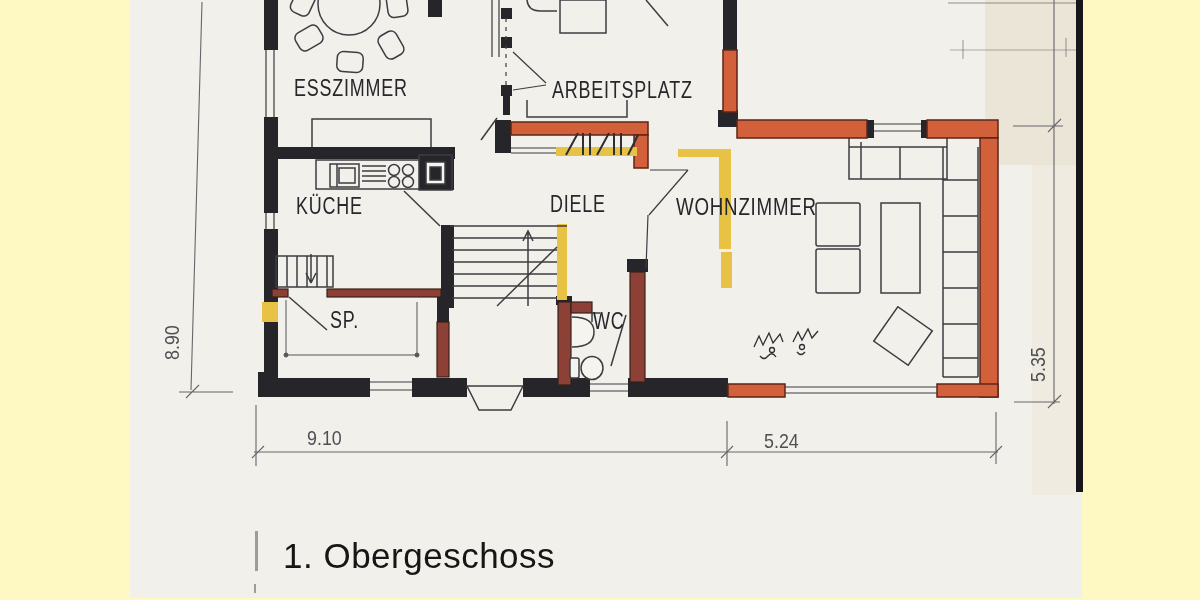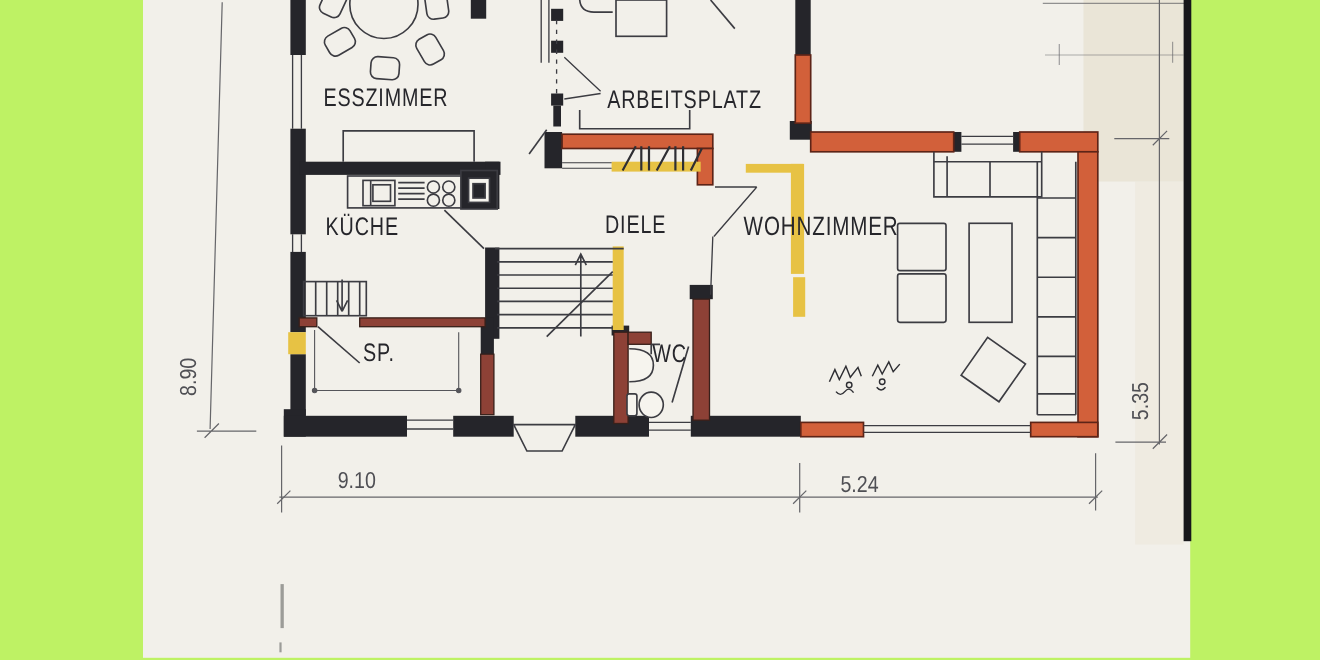--- a/index.html
+++ b/index.html
@@ -1,16 +1,16 @@
 <!DOCTYPE html>
 <html><head>
 <meta charset="utf-8">
 <style>
   html,body{margin:0;padding:0;background:#ffffff;}
-  .stage{position:relative;width:1200px;height:600px;background:#bef264;overflow:hidden;
+  .stage{position:relative;width:1200px;height:600px;background:#fef9c3;overflow:hidden;
          font-family:"Liberation Sans", sans-serif;}
   .paper{position:absolute;left:130px;top:0;width:952px;height:598px;background:#f2f0ea;}
   .patch-tr{position:absolute;left:985px;top:0;width:91px;height:165px;background:#e9e3d4;opacity:.85;}
   .patch-r{position:absolute;left:1032px;top:165px;width:44px;height:330px;background:#ece7db;opacity:.6;}
   .edge-bar{position:absolute;left:1076px;top:0;width:7px;height:492px;background:#17171b;}
   svg.plan{position:absolute;left:0;top:0;}
   .lbl{position:absolute;color:#26262b;font-weight:400;letter-spacing:1px;white-space:nowrap;
        transform:scaleX(0.78);transform-origin:0 0;font-size:23px;}
   .dim{position:absolute;color:#4f4f54;font-size:21px;letter-spacing:0;white-space:nowrap;
        transform:scaleX(0.85);transform-origin:0 0;}
@@ -213,18 +213,19 @@
   <span class="lbl" style="left:550px;top:191px;">DIELE</span>
   <span class="lbl" style="left:676px;top:193px;font-size:24px;">WOHNZIMMER</span>
   <span class="lbl" style="left:330px;top:307px;">SP.</span>
   <span class="lbl" style="left:593px;top:308px;">WC</span>
 
   <span class="dim" style="left:307px;top:426px;">9.10</span>
   <span class="dim" style="left:764px;top:429px;">5.24</span>
   <span class="dim rot" style="left:160px;top:360px;">8.90</span>
   <span class="dim rot" style="left:1026px;top:382px;">5.35</span>
 
+  <span class="title">1. Obergeschoss</span>
 
   <div class="artifact" style="left:255px;top:531px;width:3px;height:40px;"></div>
   <div class="artifact" style="left:254px;top:584px;width:2px;height:9px;"></div>
 
   <div class="edge-bar"></div>
 </div>
 
 </body></html>

